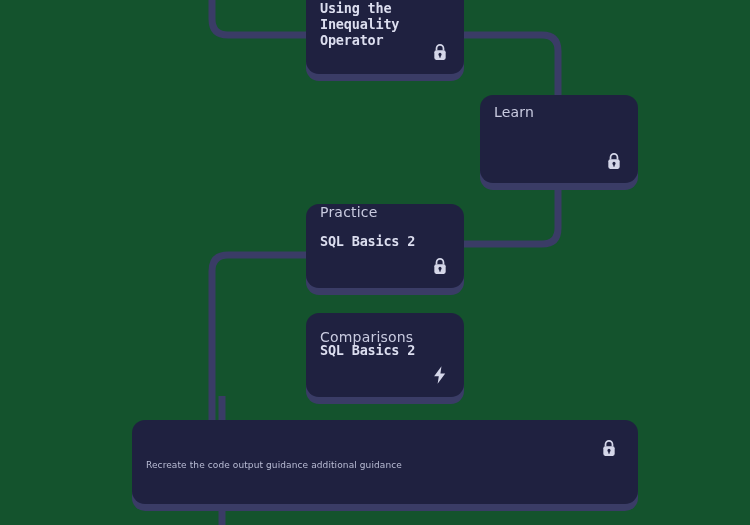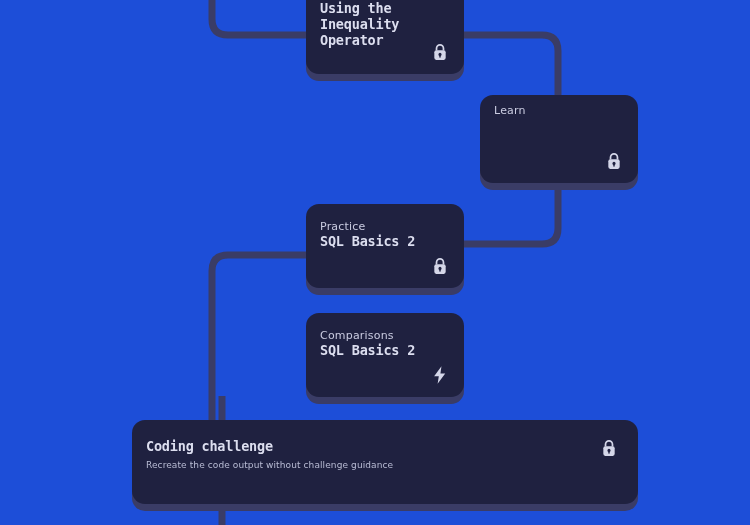--- a/index.html
+++ b/index.html
@@ -4,21 +4,21 @@
 <style>
   html, body {
     margin: 0;
     padding: 0;
     background: #272a4a;
   }
   #root {
     position: relative;
     width: 750px;
     height: 525px;
-    background: #1d4ed8;
+    background: #14532d;
     overflow: hidden;
     font-family: "DejaVu Sans", sans-serif;
   }
 
   
   #connectors {
     position: absolute;
     inset: 0;
     width: 750px;
     height: 525px;
@@ -54,21 +54,21 @@
     background: #1f2140;
     border-radius: 13px;
     box-sizing: border-box;
     overflow: hidden;
   }
 
   .kicker {
     position: absolute;
     left: 14px;
     top: 9px;
-    font-size: 11px;
+    font-size: 14px;
     color: #c9cbe0;
     letter-spacing: .2px;
     font-family: "DejaVu Sans", sans-serif;
   }
   .title {
     position: absolute;
     left: 14px;
     top: 22px;
     font-family: "DejaVu Sans Mono", monospace;
     font-size: 13.5px;
@@ -161,21 +161,21 @@
           <circle cx="12" cy="14.6" r="1.7" fill="#1f2140"></circle>
           <rect x="11.2" y="14.6" width="1.6" height="3.6" rx="0.8" fill="#1f2140"></rect>
         </svg>
       </div>
     </div>
   </div>
 
   <div class="node" style="left:306px; top:204px; width:158px; height:84px;">
     <div class="base"></div>
     <div class="card">
-      <div class="kicker" style="top:16px;">Practice</div>
+      <div class="kicker" style="top:0;">Practice</div>
       <div class="title" style="top:29px;">SQL Basics 2</div>
       <div class="icon">
         <svg viewBox="0 0 24 24" xmlns="http://www.w3.org/2000/svg">
           <path d="M8.2 10.4V8.1a3.8 3.8 0 0 1 7.6 0v2.3" fill="none" stroke="#d4d6e8" stroke-width="1.9"></path>
           <rect x="5.8" y="10.2" width="12.4" height="10.4" rx="2.2" fill="#d4d6e8"></rect>
           <circle cx="12" cy="14.6" r="1.7" fill="#1f2140"></circle>
           <rect x="11.2" y="14.6" width="1.6" height="3.6" rx="0.8" fill="#1f2140"></rect>
         </svg>
       </div>
     </div>
@@ -190,22 +190,21 @@
         <svg viewBox="0 0 24 24" xmlns="http://www.w3.org/2000/svg">
           <path d="M13.6 2.5 5.6 13.4h5.1l-1.3 8.1 8.3-11.1h-5.2z" fill="#d4d6e8"></path>
         </svg>
       </div>
     </div>
   </div>
 
   <div class="node wide" style="left:132px; top:420px; width:506px; height:84px;">
     <div class="base"></div>
     <div class="card">
-      <div class="title-lg">Coding challenge</div>
-      <div class="subtitle">Recreate the code output without challenge guidance</div>
+      <div class="subtitle">Recreate the code output guidance additional guidance</div>
       <div class="icon">
         <svg viewBox="0 0 24 24" xmlns="http://www.w3.org/2000/svg">
           <path d="M8.2 10.4V8.1a3.8 3.8 0 0 1 7.6 0v2.3" fill="none" stroke="#d4d6e8" stroke-width="1.9"></path>
           <rect x="5.8" y="10.2" width="12.4" height="10.4" rx="2.2" fill="#d4d6e8"></rect>
           <circle cx="12" cy="14.6" r="1.7" fill="#1f2140"></circle>
           <rect x="11.2" y="14.6" width="1.6" height="3.6" rx="0.8" fill="#1f2140"></rect>
         </svg>
       </div>
     </div>
   </div>

